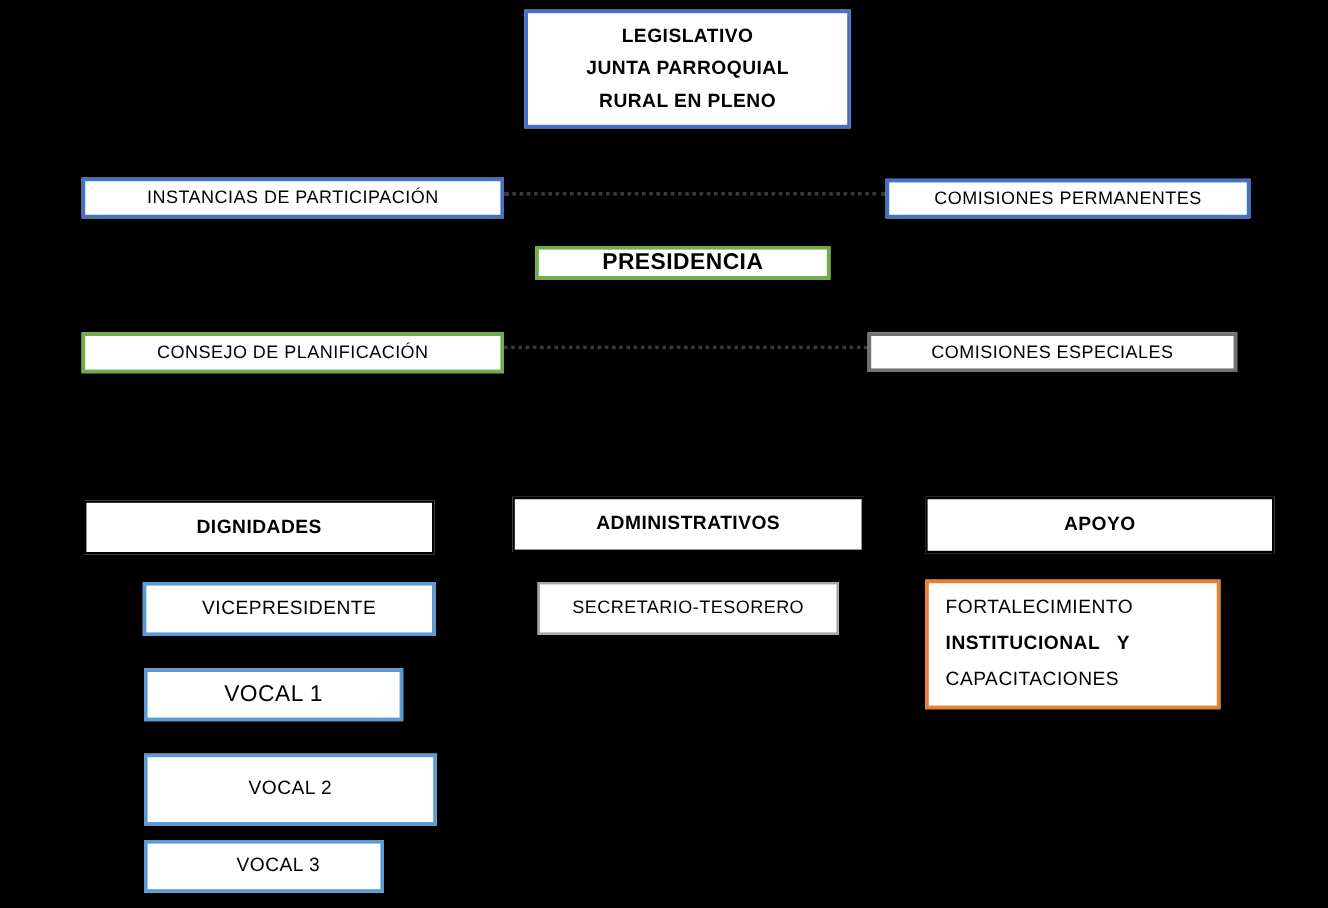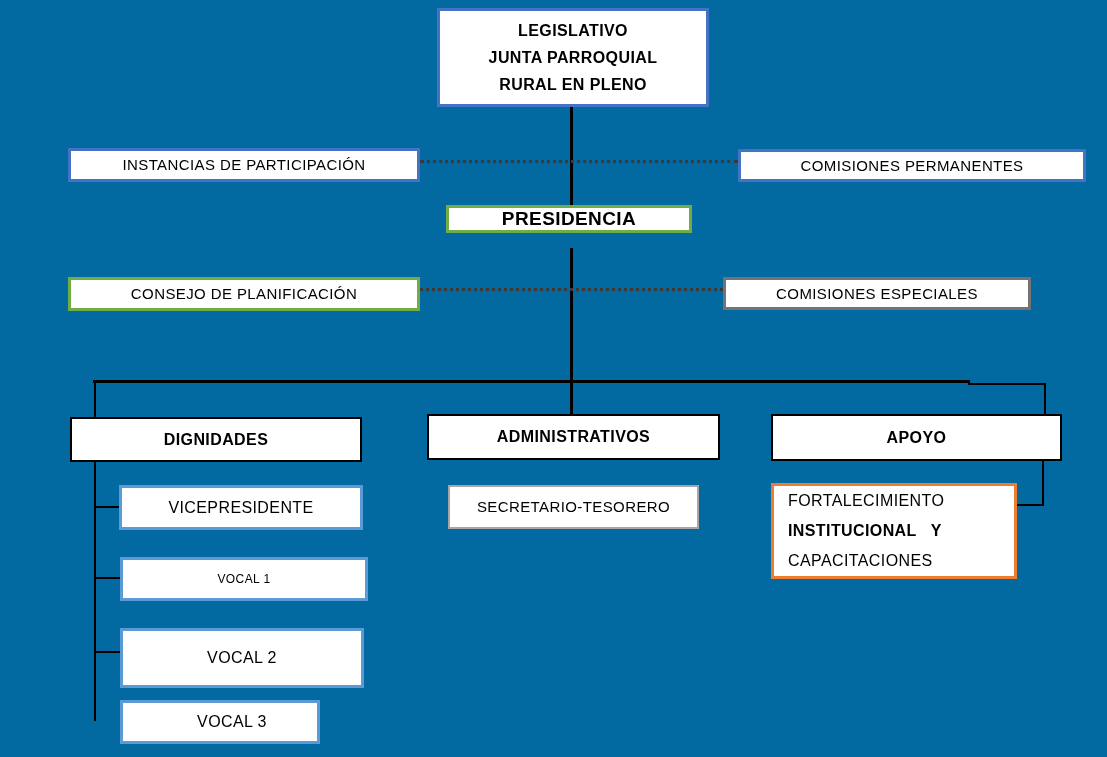--- a/index.html
+++ b/index.html
@@ -5,21 +5,21 @@
   html, body {
     margin: 0;
     padding: 0;
     background: #ffffff;
     font-family: "Liberation Sans", sans-serif;
   }
   #canvas {
     position: relative;
     width: 1107px;
     height: 757px;
-    background: #0369a1;
+    background: #000000;
     overflow: hidden;
   }
   .box {
     position: absolute;
     box-sizing: border-box;
     background: #ffffff;
     display: flex;
     align-items: center;
     justify-content: center;
     text-align: center;
@@ -38,33 +38,33 @@
   .dotted {
     position: absolute;
     height: 0;
     border-top: 3px dotted #3a3a3a;
     z-index: 1;
   }
 
   
   #legislativo       { left: 437px; top: 8px;   width: 272px; height: 99px;  border: 3px solid #4472C4; font-size: 16px; flex-direction: column; line-height: 1.7; }
   #instancias        { left: 68px;  top: 148px; width: 352px; height: 34px;  border: 3px solid #4472C4; font-size: 15px; }
-  #com-permanentes   { left: 738px; top: 149px; width: 348px; height: 33px;  border: 3px solid #4472C4; font-size: 15px; }
+  #com-permanentes   { left: 738px; top: 149px; width: 304px; height: 33px;  border: 3px solid #4472C4; font-size: 15px; }
   #presidencia       { left: 446px; top: 205px; width: 246px; height: 28px;  border: 3px solid #70AD47; font-size: 19px; }
   #consejo           { left: 68px;  top: 277px; width: 352px; height: 34px;  border: 3px solid #70AD47; font-size: 15px; }
   #com-especiales    { left: 723px; top: 277px; width: 308px; height: 33px;  border: 3px solid #737373; font-size: 15px; }
   #dignidades        { left: 70px;  top: 417px; width: 292px; height: 45px;  border: 2px solid #000000; font-size: 16px; }
   #administrativos   { left: 427px; top: 414px; width: 293px; height: 46px;  border: 2px solid #000000; font-size: 16px; }
   #apoyo             { left: 771px; top: 414px; width: 291px; height: 47px;  border: 2px solid #000000; font-size: 16px; }
   #vicepresidente    { left: 119px; top: 485px; width: 244px; height: 45px;  border: 3px solid #5B9BD5; font-size: 16px; }
-  #vocal1            { left: 120px; top: 557px; width: 248px; height: 44px;  border: 3px solid #5B9BD5; font-size: 12px; text-align: right; }
+  #vocal1            { left: 120px; top: 557px; width: 216px; height: 44px;  border: 3px solid #5B9BD5; font-size: 19px; text-align: right; }
   #vocal2            { left: 120px; top: 628px; width: 244px; height: 60px;  border: 3px solid #5B9BD5; font-size: 16px; }
   #vocal3            { left: 120px; top: 700px; width: 200px; height: 44px;  border: 3px solid #5B9BD5; font-size: 16px; padding-left: 24px; }
   #secretario        { left: 448px; top: 485px; width: 251px; height: 44px;  border: 2px solid #A6A6A6; font-size: 15px; }
-  #fortalecimiento   { left: 771px; top: 483px; width: 246px; height: 96px; border: 3px solid #ED7D31; font-size: 16px;
+  #fortalecimiento   { left: 771px; top: 483px; width: 246px; height: 108px; border: 3px solid #ED7D31; font-size: 16px;
                        flex-direction: column; align-items: flex-start; justify-content: center;
                        padding-left: 14px; text-align: left; line-height: 30px; }
   #fortalecimiento .pre { white-space: pre; font-weight: bold; }
 
   
   #v-top          { left: 570px;  top: 107px; width: 3px;   height: 98px; }
   #v-mid          { left: 570px;  top: 248px; width: 3px;   height: 167px; }
   #h-main         { left: 93px;   top: 380px; width: 877px; height: 3px; }
   #h-step         { left: 968px;  top: 383px; width: 78px;  height: 2px; }
   #v-step         { left: 1044px; top: 383px; width: 2px;   height: 32px; }

